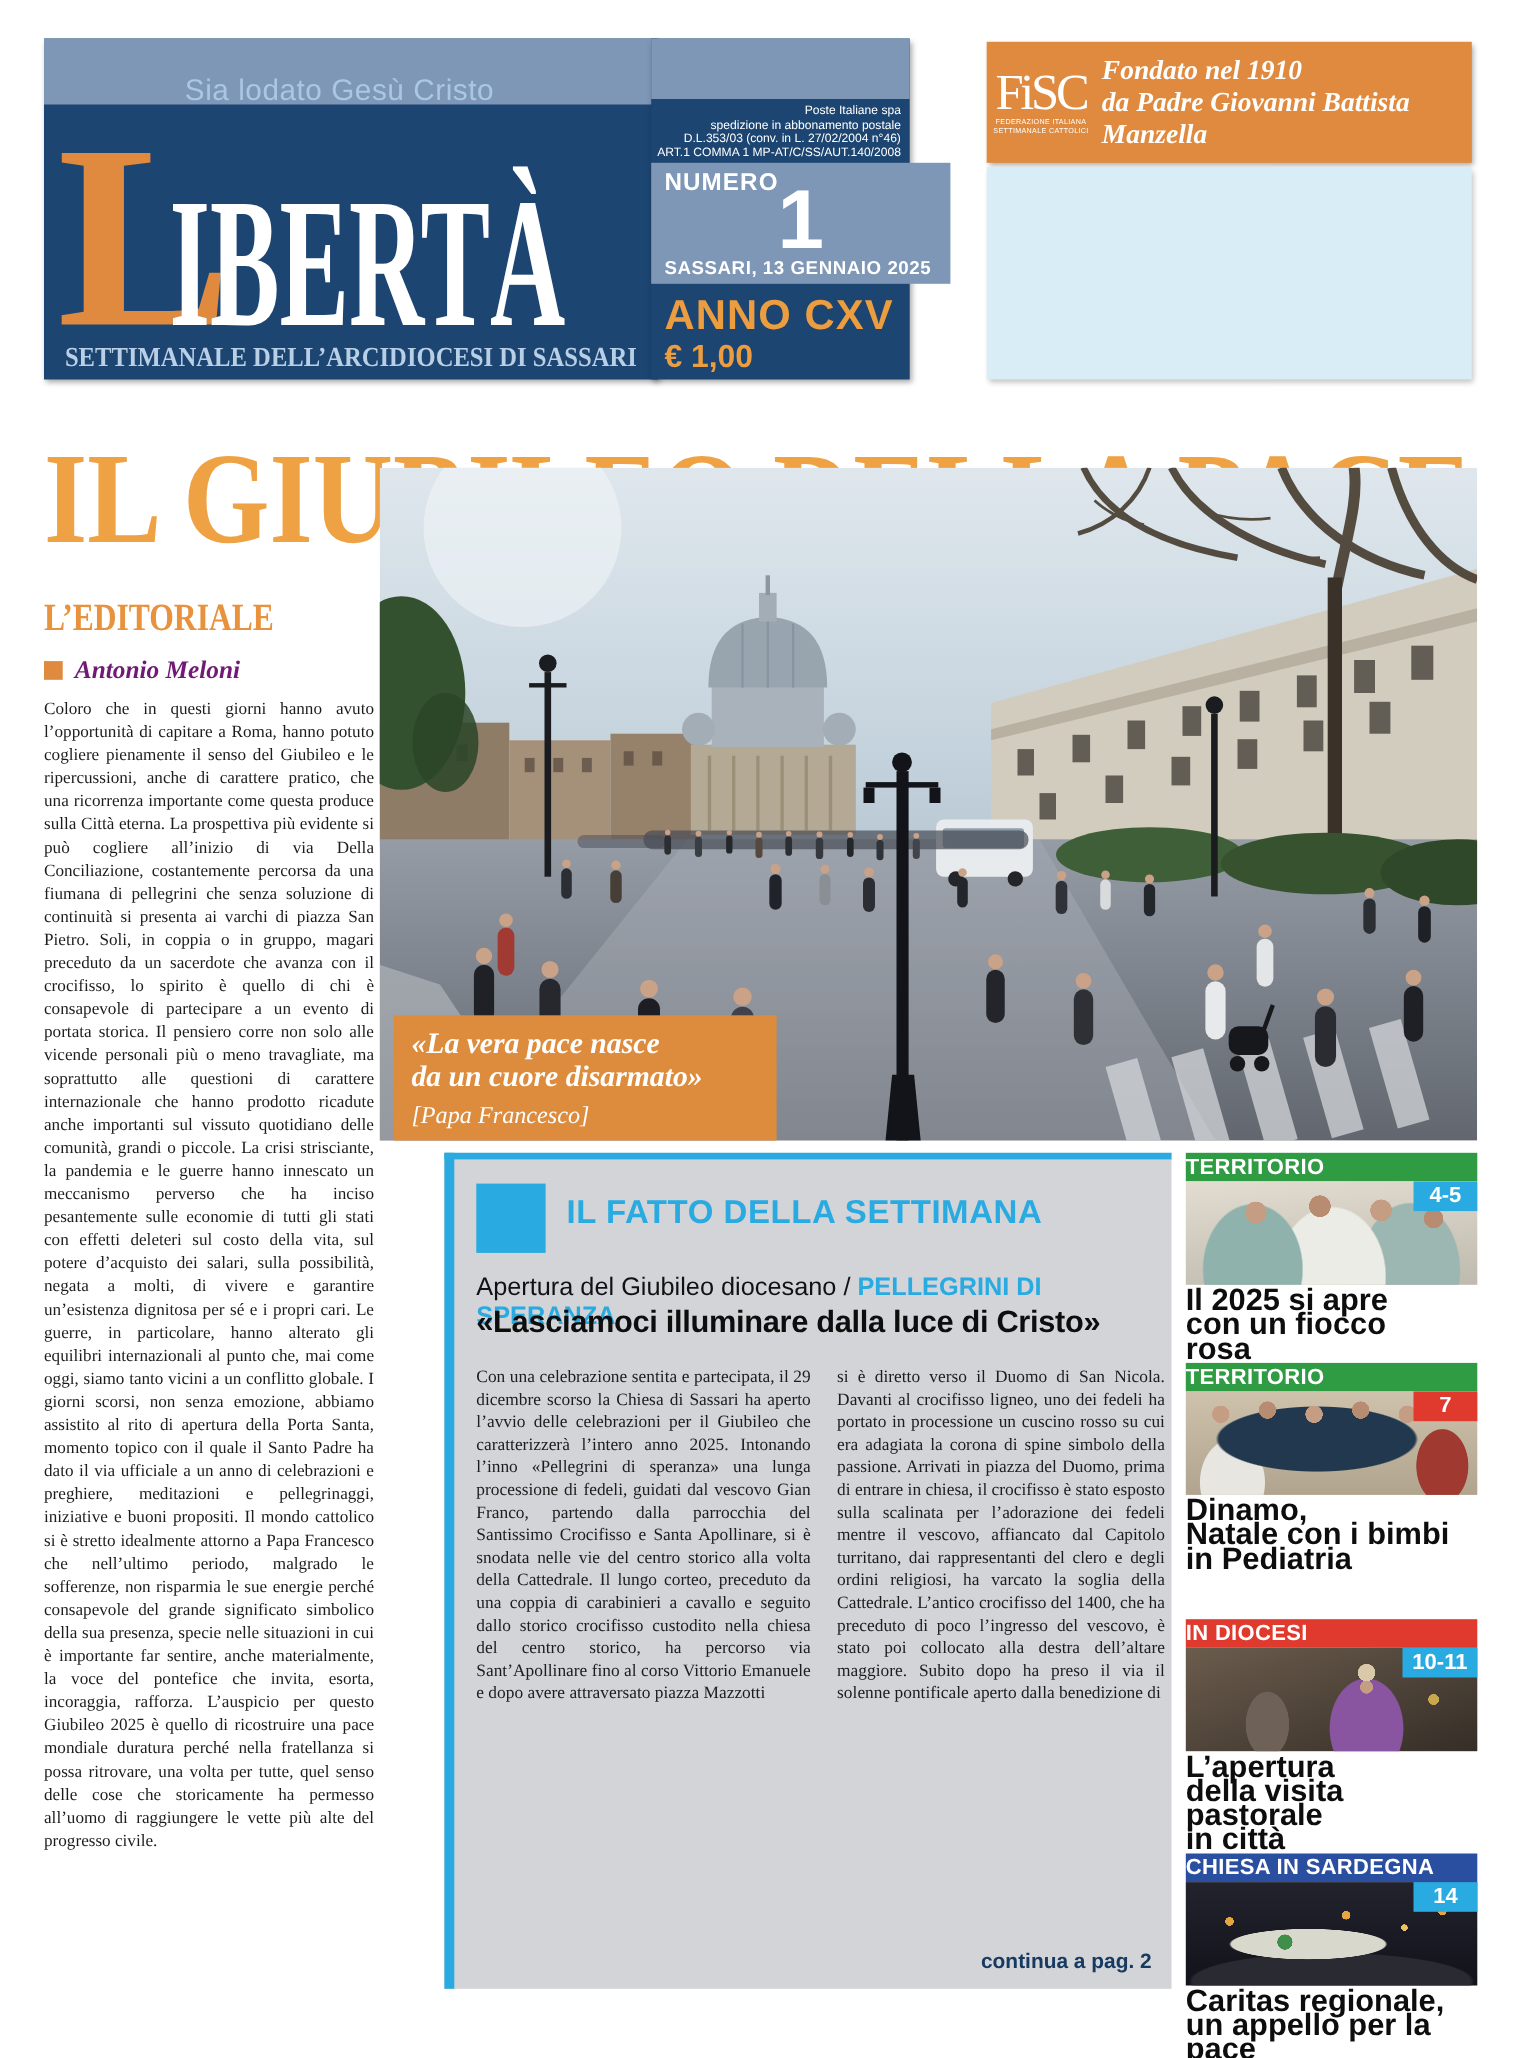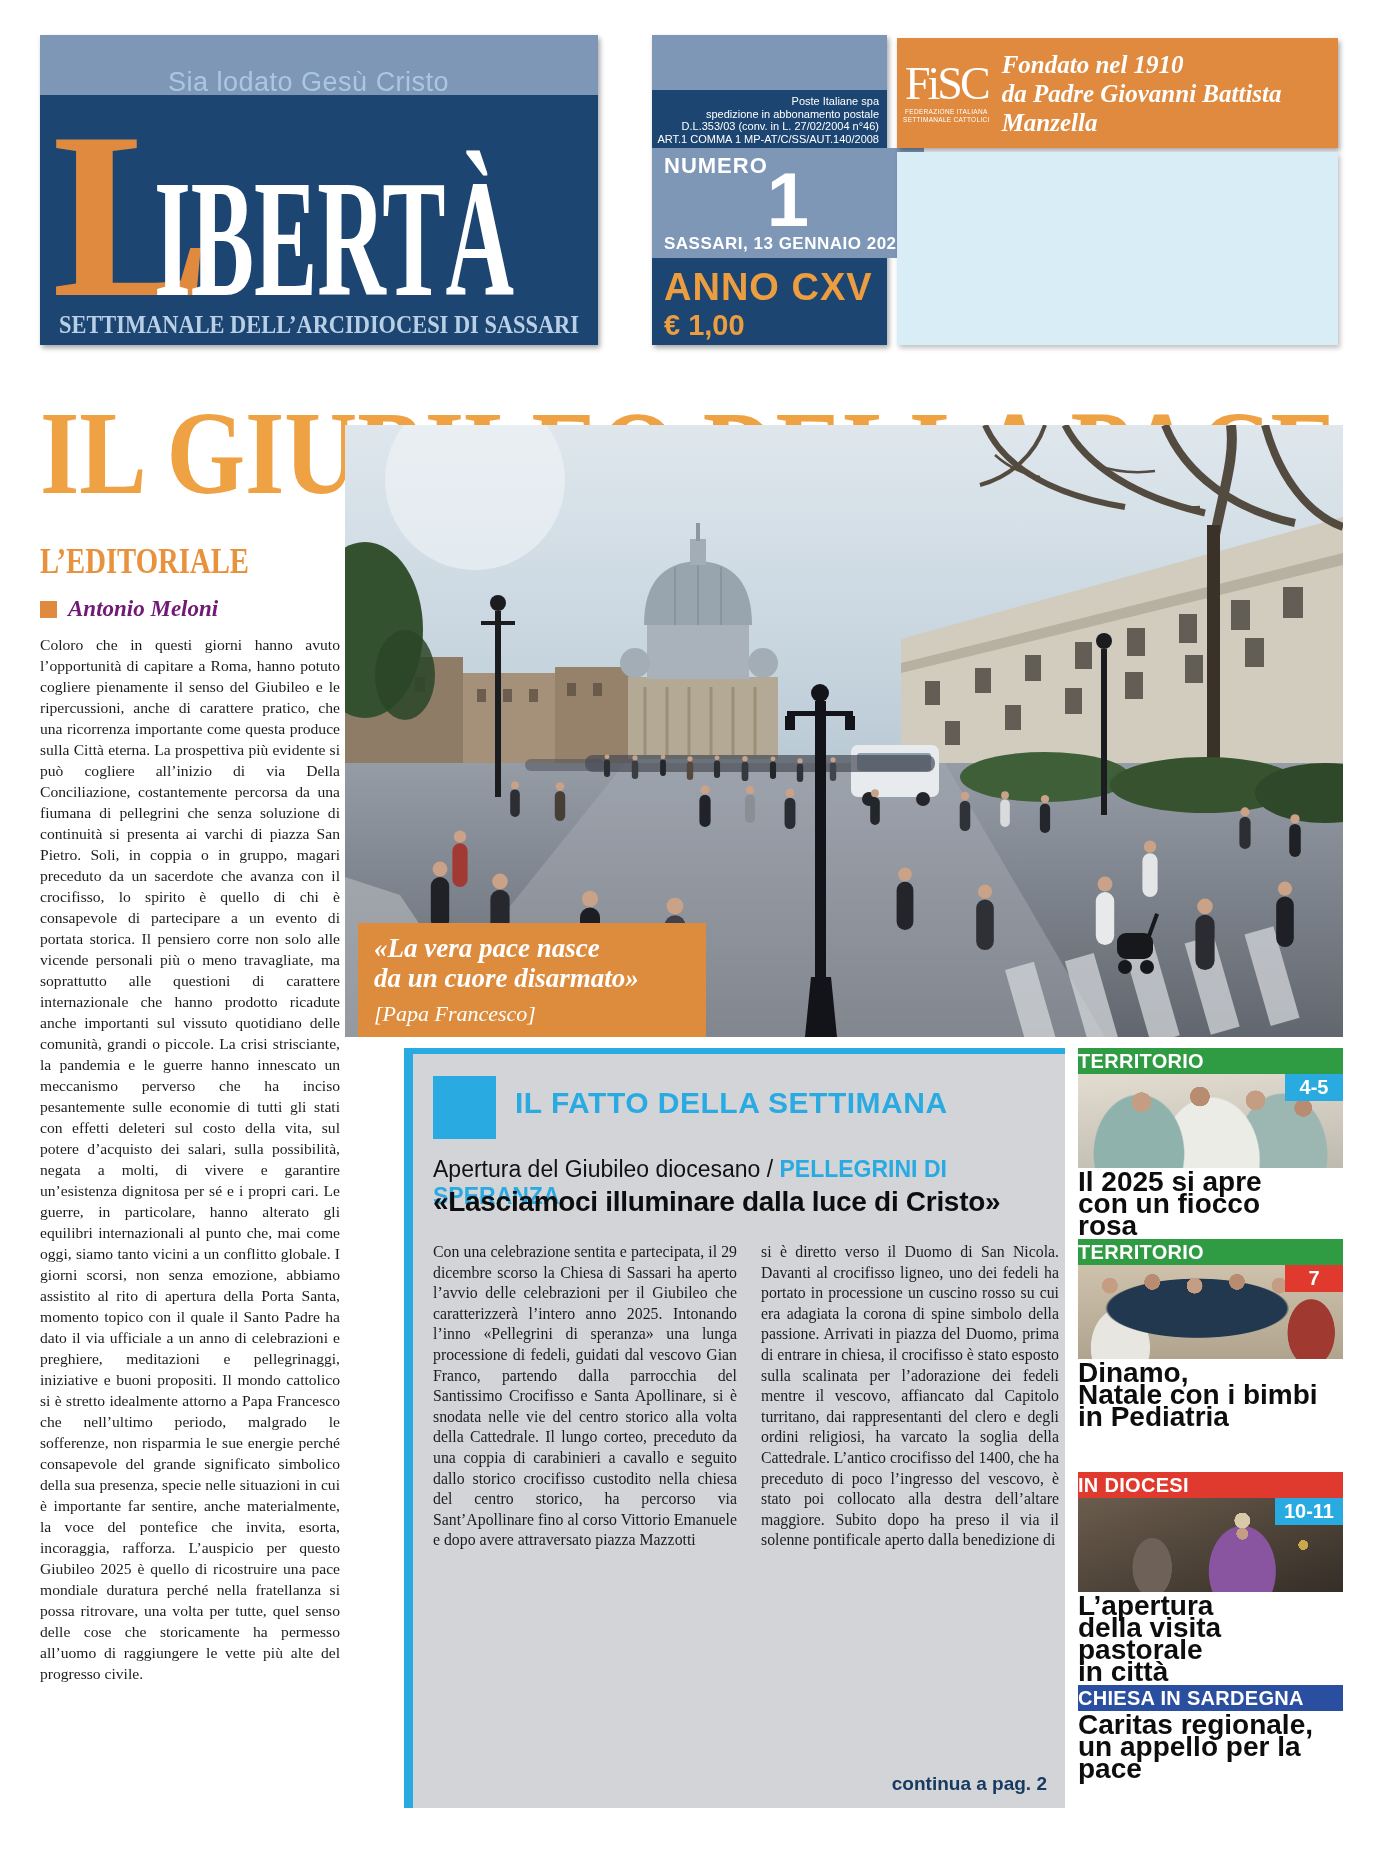--- a/index.html
+++ b/index.html
@@ -7,21 +7,21 @@
         font-family:"Liberation Sans",sans-serif;}
   .abs{position:absolute;}
 
   
   .mh-left{left:40px;top:35px;width:558px;height:310px;background:#1d4571;box-shadow:2px 3px 5px rgba(0,0,0,.35);}
   .mh-strip{position:absolute;left:0;top:0;width:100%;height:60px;background:#7e97b7;}
   .mh-motto{position:absolute;left:128px;top:32px;color:#aac7e2;font-size:27px;letter-spacing:.5px;}
   .mh-logo{position:absolute;left:10px;top:56px;width:520px;height:218px;}
   .mh-sub{position:absolute;left:0;bottom:4px;width:558px;height:32px;}
 
-  .mh-mid{left:652px;top:35px;width:235px;height:310px;background:#1d4571;box-shadow:2px 3px 5px rgba(0,0,0,.35);}
+  .mh-mid{left:592px;top:35px;width:235px;height:310px;background:#1d4571;box-shadow:2px 3px 5px rgba(0,0,0,.35);}
   .mh-mid .mh-strip{height:55px;}
   .postal{position:absolute;right:8px;top:60px;width:256px;text-align:right;color:#fff;
           font-size:11px;line-height:12.5px;}
   .numero-panel{position:absolute;left:0;top:113px;width:272px;height:110px;background:#7e97b7;color:#fff;}
   .numero-label{position:absolute;left:12px;top:5px;font-size:22px;font-weight:bold;letter-spacing:1px;}
   .numero-value{position:absolute;left:0;top:12px;width:100%;text-align:center;font-size:76px;font-weight:bold;line-height:80px;}
   .dateline{position:absolute;left:12px;bottom:4px;font-size:17px;font-weight:bold;letter-spacing:.5px;}
   .anno{position:absolute;left:12px;top:231px;color:#eb9d3f;font-size:38px;font-weight:bold;letter-spacing:1px;}
   .price{position:absolute;left:12px;top:274px;color:#eb9d3f;font-size:29px;font-weight:bold;}
 
@@ -388,18 +388,21 @@
       <div class="sb-photo ph3">
         <div class="sb-badge" style="background-color: rgb(41, 171, 226);">10-11</div>
       </div>
       <div class="sb-caption">L’apertura
 della visita pastorale
 in città</div>
     </div>
 
     <div class="sb-item">
       <div class="sb-bar" style="background-color: rgb(43, 79, 160);">CHIESA IN SARDEGNA</div>
+      <div class="sb-photo ph4">
+        <div class="sb-badge" style="background-color: rgb(41, 171, 226);">14</div>
+      </div>
       <div class="sb-caption">Caritas regionale,
 un appello per la pace</div>
     </div>
 
   </div>
 </div>
 
 </body></html>

